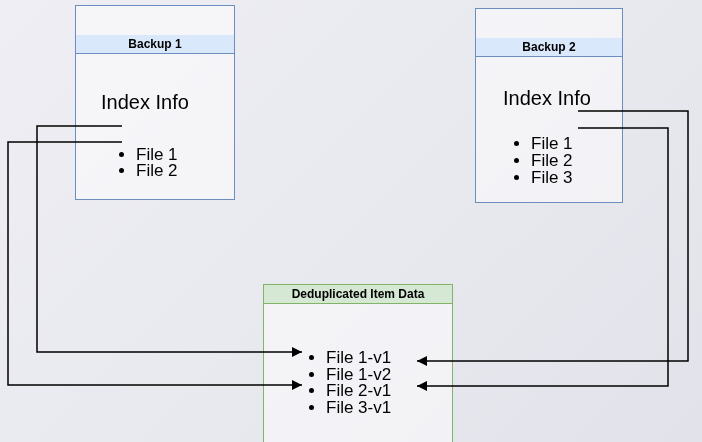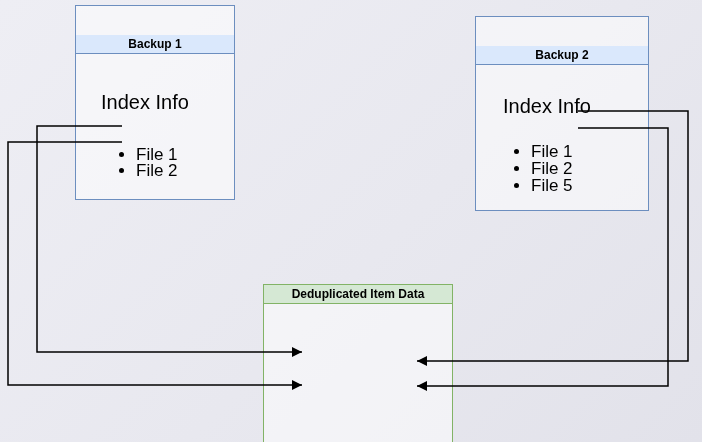--- a/index.html
+++ b/index.html
@@ -38,21 +38,21 @@
     text-align:center;
     font-size:12px;
     font-weight:bold;
     border-bottom:1px solid;
     box-sizing:border-box;
   }
   .blue .box-header{background:var(--backup_header_fill);border-color:var(--backup_border);margin-top:29px;}
   .green .box-header{background:var(--dedup_header_fill);border-color:var(--dedup_border);}
 
   #backup1-box{left:75px;top:5px;width:160px;height:195px;}
-  #backup2-box{left:475px;top:16px;width:174px;height:195px;}
+  #backup2-box{left:475px;top:8px;width:148px;height:195px;}
   #dedup-box{left:255px;top:284px;width:190px;height:160px;margin-left:8px;}
 
   .index-info{font-size:20px;}
   #backup1-box .index-info{margin:37px 0 0 25px;height:18px;}
   #backup2-box .index-info{margin:30px 0 0 27px;height:18px;}
 
   ul.file-list{
     margin:0;
     list-style:disc;
     font-size:17px;
@@ -90,26 +90,32 @@
       <li>File 2</li>
     </ul>
   </div>
 
   <div class="box blue" id="backup2-box">
     <div class="box-header">Backup 2</div>
     <div class="index-info">Index Info</div>
     <ul class="file-list">
       <li>File 1</li>
       <li>File 2</li>
-      <li>File 5</li>
+      <li>File 3</li>
     </ul>
   </div>
 
   <div class="box green" id="dedup-box">
     <div class="box-header">Deduplicated Item Data</div>
+    <ul class="file-list">
+      <li>File 1-v1</li>
+      <li>File 1-v2</li>
+      <li>File 2-v1</li>
+      <li>File 3-v1</li>
+    </ul>
   </div>
 
   <svg id="connectors" width="702" height="442" viewBox="0 0 702 442" xmlns="http://www.w3.org/2000/svg">
     <defs>
       <marker id="arrow" markerUnits="userSpaceOnUse" markerWidth="12" markerHeight="12" viewBox="0 0 12 12" refX="11" refY="6" orient="auto">
         <path class="arrowhead" d="M1,1 L11,6 L1,11 Z"></path>
       </marker>
     </defs>
     <path class="wire" marker-end="url(#arrow)" d="M122,126 L37,126 L37,352 L302,352"></path>
     <path class="wire" marker-end="url(#arrow)" d="M122,142 L8,142 L8,385 L302,385"></path>

